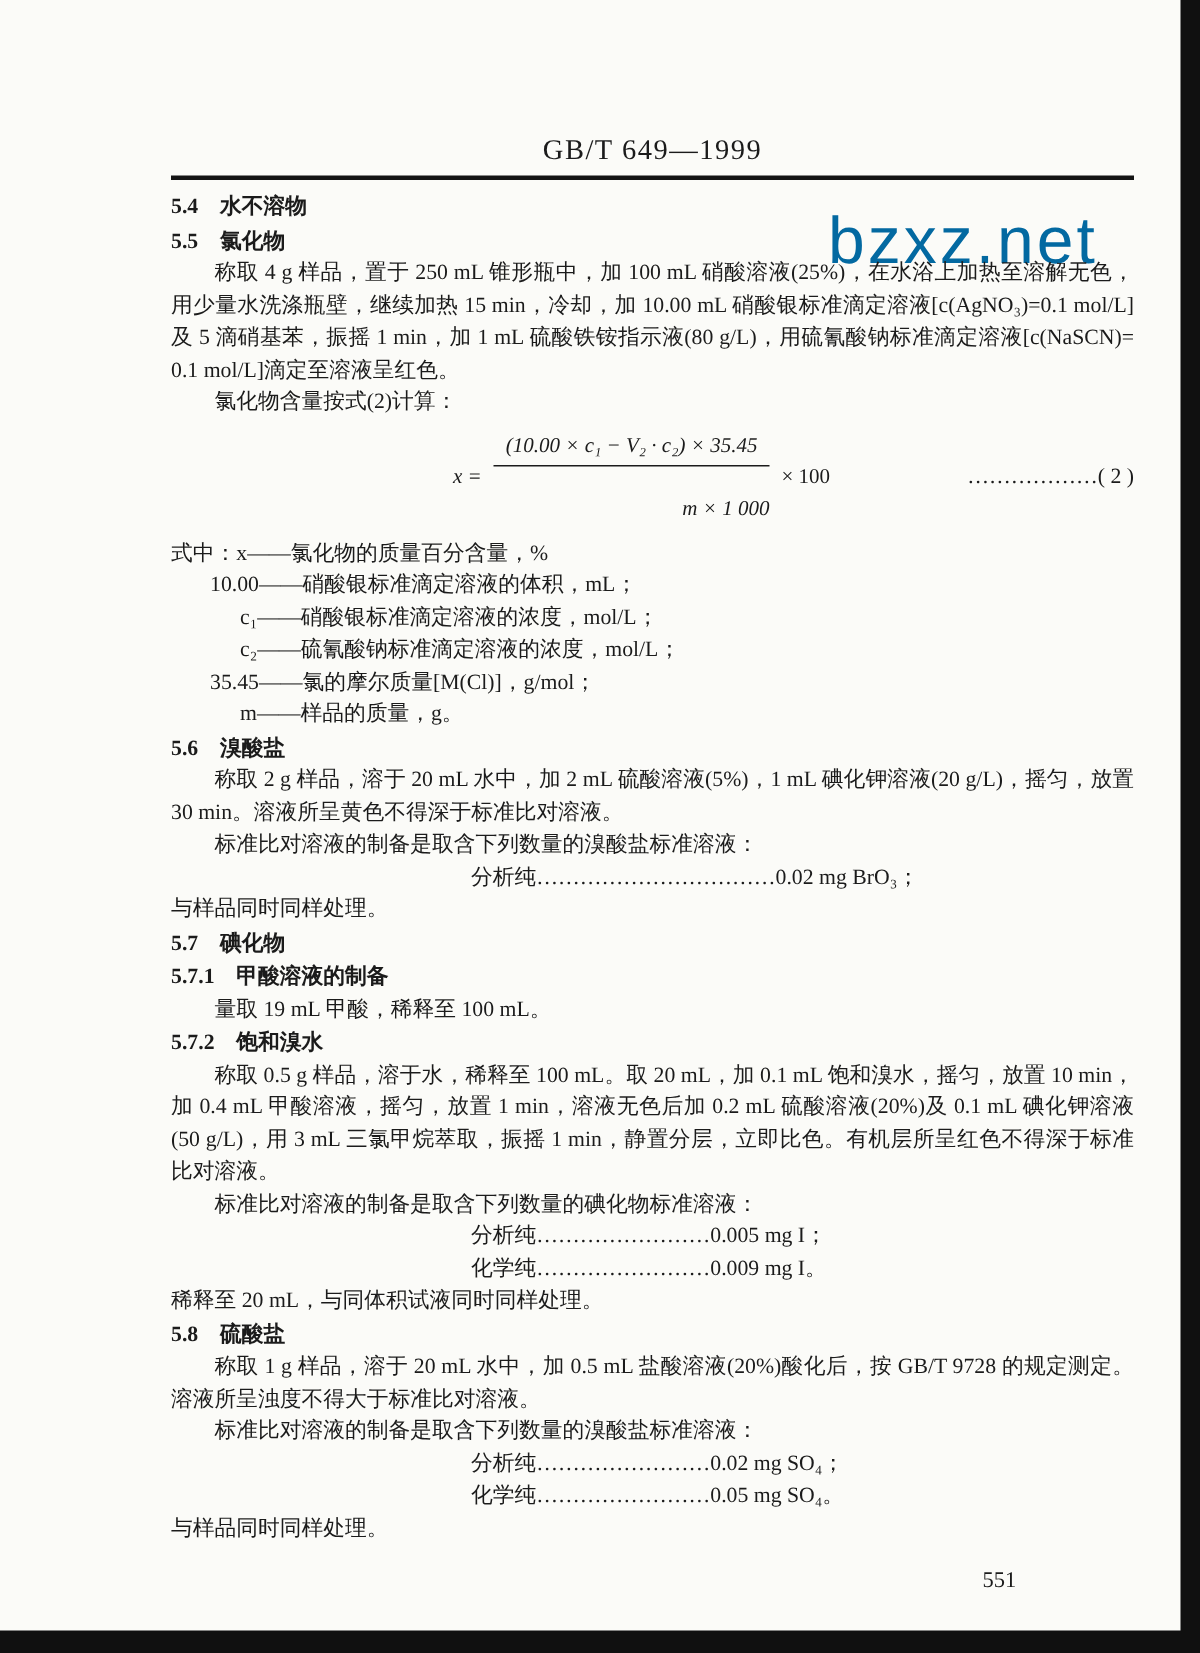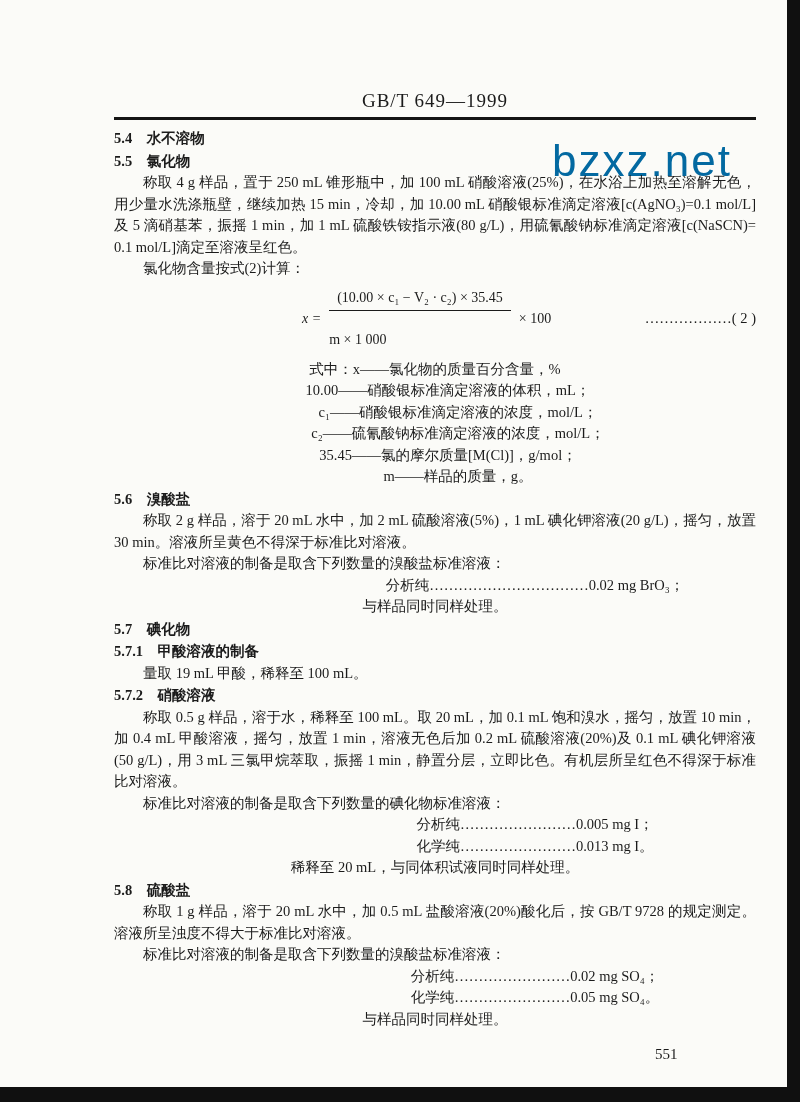--- a/index.html
+++ b/index.html
@@ -19,29 +19,29 @@
     font-size:44px;color:#0369a1;letter-spacing:2px;z-index:1;white-space:nowrap;
   }
   .content{
     position:absolute;left:94px;top:88px;width:642px;z-index:2;
     font-size:14.5px;line-height:21.5px;margin-left:20px;
   }
   .doc-header{text-align:center;font-size:19px;line-height:25px;letter-spacing:1px;}
   .header-rule{height:3px;background:#141414;margin:4px 0 8px 0;border:none;}
   .heading{font-weight:bold;white-space:pre-wrap;margin-top:1px;}
   .para{text-indent:2em;text-align:justify;}
-  .plain{text-indent:0;text-align:center;}
+  .plain{text-indent:0;}
   .def-l0{padding-left:0;}
   .def-l1{padding-left:26px;}
   .def-l2{padding-left:46px;font-style:normal;}
   .std-line{padding-left:200px;}
   .formula-row{display:flex;align-items:center;margin:7px 0 8px 0;}
   .formula-main{display:inline-flex;align-items:center;margin-left:188px;font-size:14px;}
   .formula-lhs{font-style:italic;margin-right:8px;}
-  .frac{display:inline-flex;flex-direction:column;text-align:left;}
+  .frac{display:inline-flex;flex-direction:column;text-align:right;font-style:italic;}
   .frac .num{border-bottom:1px solid #1b1b1b;padding:0 8px 2px 8px;}
   .frac .den{padding-top:18px;}
   .formula-rhs{margin-left:8px;}
   .formula-ref{margin-left:auto;white-space:nowrap;}
   .page-number{position:absolute;left:655px;top:1046px;font-size:15px;z-index:2;}
 </style>
 </head>
 <body>
 
 <div class="page">
@@ -82,25 +82,25 @@
 
     <div class="heading">5.6　溴酸盐</div>
     <div class="para">称取 2 g 样品，溶于 20 mL 水中，加 2 mL 硫酸溶液(5%)，1 mL 碘化钾溶液(20 g/L)，摇匀，放置 30 min。溶液所呈黄色不得深于标准比对溶液。</div>
     <div class="para">标准比对溶液的制备是取含下列数量的溴酸盐标准溶液：</div>
     <div class="plain std-line">分析纯……………………………0.02 mg BrO₃；</div>
     <div class="plain">与样品同时同样处理。</div>
 
     <div class="heading">5.7　碘化物</div>
     <div class="heading">5.7.1　甲酸溶液的制备</div>
     <div class="para">量取 19 mL 甲酸，稀释至 100 mL。</div>
-    <div class="heading">5.7.2　硝酸溶液</div>
+    <div class="heading">5.7.2　饱和溴水</div>
     <div class="para">称取 0.5 g 样品，溶于水，稀释至 100 mL。取 20 mL，加 0.1 mL 饱和溴水，摇匀，放置 10 min，加 0.4 mL 甲酸溶液，摇匀，放置 1 min，溶液无色后加 0.2 mL 硫酸溶液(20%)及 0.1 mL 碘化钾溶液(50 g/L)，用 3 mL 三氯甲烷萃取，振摇 1 min，静置分层，立即比色。有机层所呈红色不得深于标准比对溶液。</div>
     <div class="para">标准比对溶液的制备是取含下列数量的碘化物标准溶液：</div>
     <div class="plain std-line">分析纯……………………0.005 mg I；</div>
-    <div class="plain std-line">化学纯……………………0.013 mg I。</div>
+    <div class="plain std-line">化学纯……………………0.009 mg I。</div>
     <div class="plain">稀释至 20 mL，与同体积试液同时同样处理。</div>
 
     <div class="heading">5.8　硫酸盐</div>
     <div class="para">称取 1 g 样品，溶于 20 mL 水中，加 0.5 mL 盐酸溶液(20%)酸化后，按 GB/T 9728 的规定测定。溶液所呈浊度不得大于标准比对溶液。</div>
     <div class="para">标准比对溶液的制备是取含下列数量的溴酸盐标准溶液：</div>
     <div class="plain std-line">分析纯……………………0.02 mg SO₄；</div>
     <div class="plain std-line">化学纯……………………0.05 mg SO₄。</div>
     <div class="plain">与样品同时同样处理。</div>
 
   </div>

